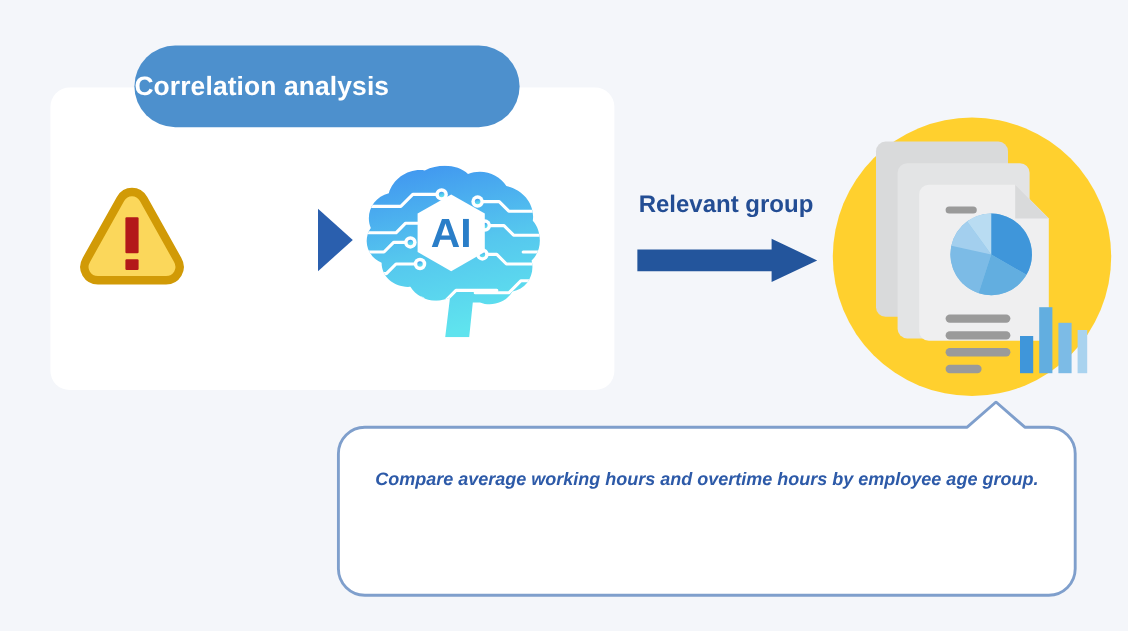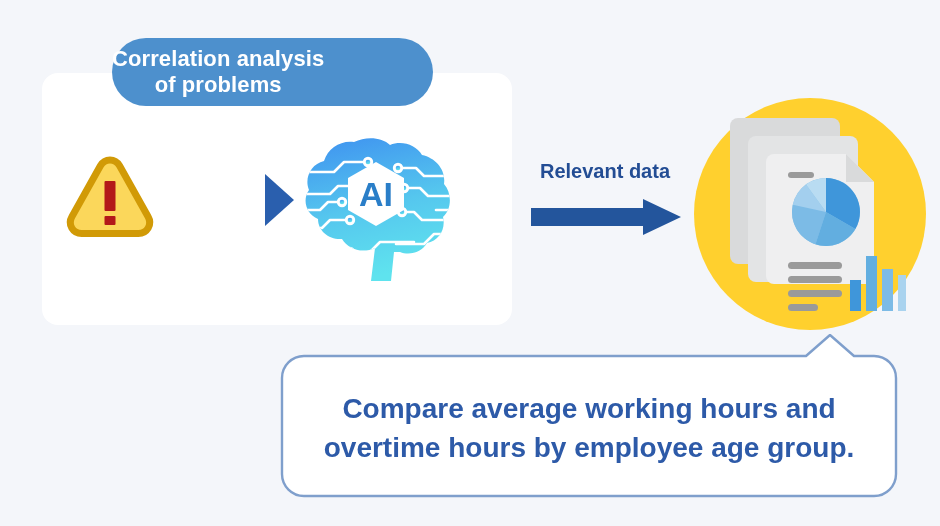--- a/index.html
+++ b/index.html
@@ -129,25 +129,26 @@
     width: 618px;
     height: 164px;
   }
   .bubble-text {
     position: absolute;
     left: 0;
     top: 56px;
     width: 618px;
     text-align: center;
     color: #2d5aa8;
-    font-size: 28px;
+    font-size: 15px;
     font-weight: bold;
     line-height: 1.38;
     padding: 0 22px;
     box-sizing: border-box;
+    font-style: italic;
   }
 </style>
 </head>
 <body>
 
 <div class="stage">
 
   <div class="card"></div>
 
   <div class="icon-warning">
@@ -224,25 +225,24 @@
       </g>
 
       <path d="M80 26 L108 42 L108 74 L80 90 L52 74 L52 42 Z" fill="#ffffff"></path>
       <text x="80" y="70" font-family="'Liberation Sans', sans-serif" font-size="34" font-weight="bold" fill="#2a7ec8" text-anchor="middle">AI</text>
     </svg>
   </div>
 
   <div class="pill">
     <div class="pill-text">
       <span>Correlation analysis</span><br>
-      <span>of problems</span>
     </div>
   </div>
 
-  <div class="relevant-label">Relevant data</div>
+  <div class="relevant-label">Relevant group</div>
   <div class="relevant-arrow">
     <svg viewBox="0 0 150 42" width="150" height="42">
       <path d="M0 12 H112 V3 L150 21 L112 39 V30 H0 Z" fill="#23559c"></path>
     </svg>
   </div>
 
   <div class="yellow-circle"></div>
   <div class="docs">
     <svg viewBox="0 0 180 200" width="180" height="200">
 

